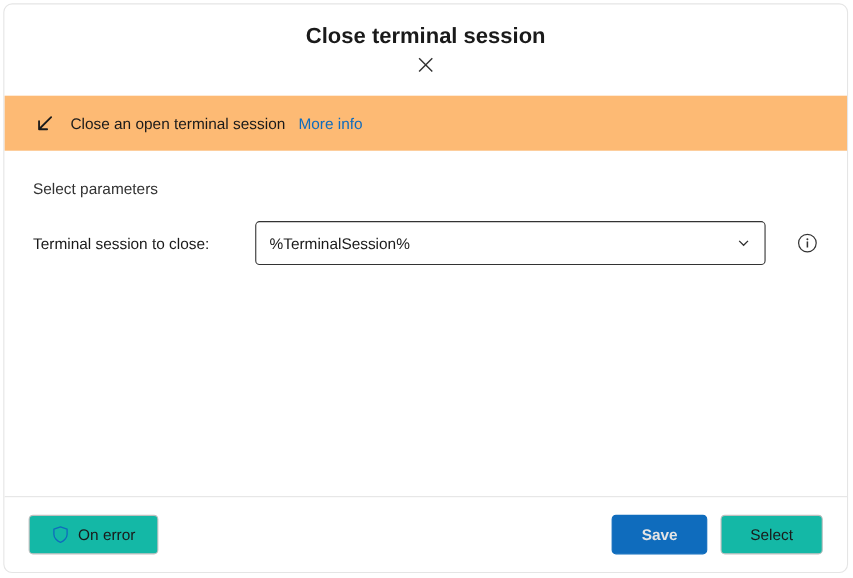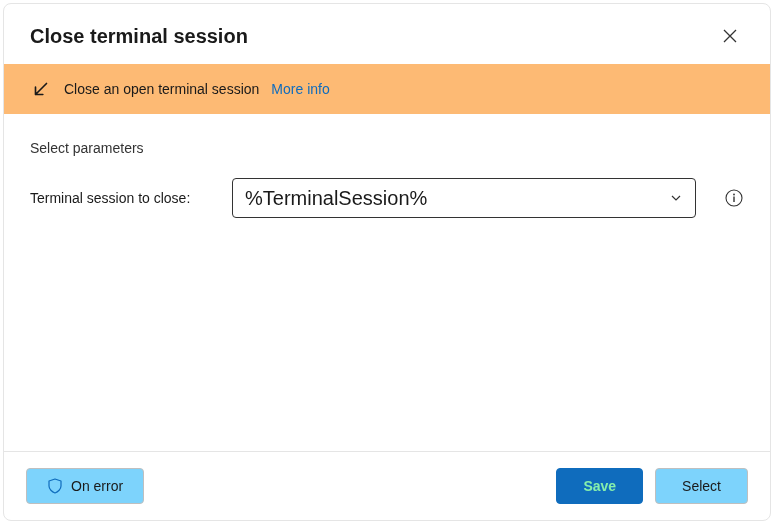--- a/index.html
+++ b/index.html
@@ -19,20 +19,21 @@
     display: flex;
     flex-direction: column;
     overflow: hidden;
     background: #fff;
   }
   .header {
     padding: 18px 26px 14px 26px;
     display: flex;
     align-items: center;
     justify-content: space-between;
+    flex-direction: column;
   }
   .header h1 {
     font-size: 20px;
     font-weight: 600;
     color: #1a1a1a;
   }
   .close-btn {
     width: 28px; height: 28px;
     display: flex; align-items: center; justify-content: center;
     cursor: pointer;
@@ -74,21 +75,21 @@
   }
   .dropdown {
     flex: 1;
     height: 40px;
     border: 1px solid #333;
     border-radius: 4px;
     display: flex;
     align-items: center;
     justify-content: space-between;
     padding: 0 12px;
-    font-size: 20px;
+    font-size: 14px;
     color: #1a1a1a;
     cursor: pointer;
     background: #fff;
   }
   .info-icon {
     width: 20px; height: 20px;
     flex-shrink: 0;
     display: flex; align-items: center; justify-content: center;
     cursor: pointer;
   }
@@ -103,27 +104,27 @@
     height: 36px;
     padding: 0 20px;
     border-radius: 4px;
     font-size: 14px;
     font-family: inherit;
     cursor: pointer;
     display: inline-flex;
     align-items: center;
     gap: 8px;
     border: 1px solid #bfbfbf;
-    background: #7dd3fc;
+    background: #14b8a6;
     color: #1a1a1a;
   }
   .btn.primary {
     background: #0f6cbd;
     border-color: #0f6cbd;
-    color: #86efac;
+    color: #e5e5e5;
     font-weight: 600;
     padding: 0 28px;
   }
   .footer-right {
     display: flex;
     gap: 12px;
   }
   .footer-right .btn { padding: 0 26px; }
 </style>
 </head>

